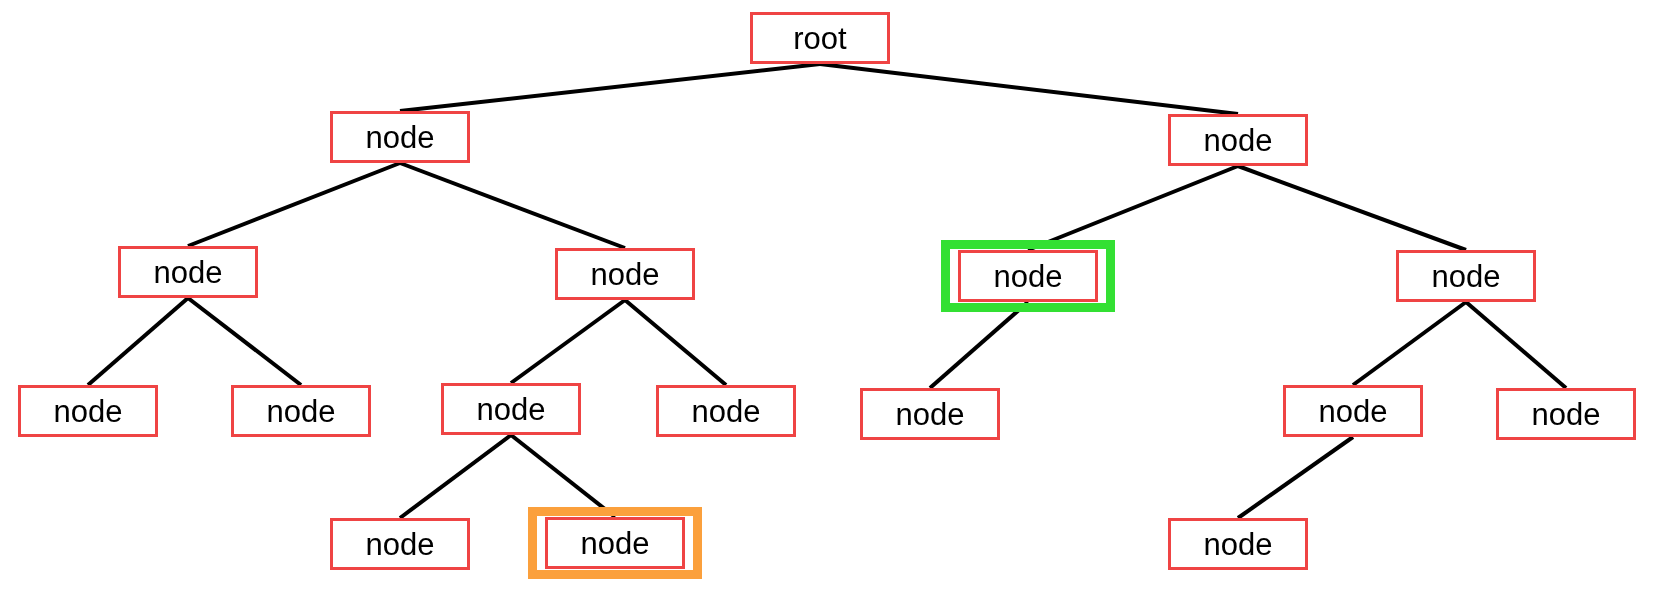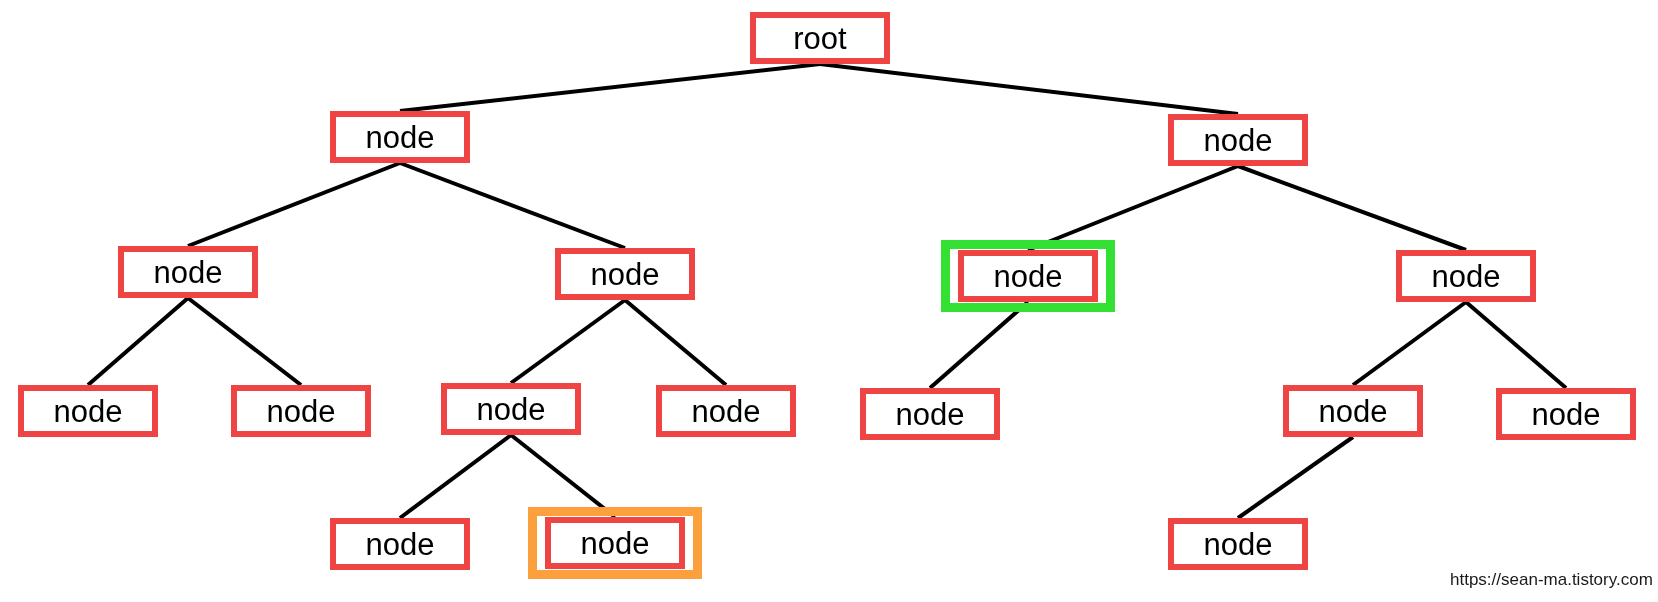--- a/index.html
+++ b/index.html
@@ -20,21 +20,21 @@
     left: 0;
     top: 0;
     width: 1658px;
     height: 602px;
     pointer-events: none;
   }
   .tree-node {
     position: absolute;
     box-sizing: border-box;
     background: #ffffff;
-    border: 6px solid #ef4444;
+    border: 3px solid #ef4444;
     display: flex;
     align-items: center;
     justify-content: center;
     color: #000000;
     font-size: 31px;
     line-height: 1;
     letter-spacing: 0px;
     white-space: nowrap;
     z-index: 3;
   }
@@ -95,14 +95,13 @@
       <div class="tree-node" style="left: 441px; top: 383px; width: 140px; height: 52px;">node</div>
       <div class="tree-node" style="left: 656px; top: 385px; width: 140px; height: 52px;">node</div>
       <div class="tree-node" style="left: 860px; top: 388px; width: 140px; height: 52px;">node</div>
       <div class="tree-node" style="left: 1283px; top: 385px; width: 140px; height: 52px;">node</div>
       <div class="tree-node" style="left: 1496px; top: 388px; width: 140px; height: 52px;">node</div>
       <div class="tree-node" style="left: 330px; top: 518px; width: 140px; height: 52px;">node</div>
       <div class="highlight-frame highlight-orange" style="left: 528px; top: 507px; width: 174px; height: 72px;"></div>
       <div class="tree-node" style="left: 545px; top: 517px; width: 140px; height: 52px;">node</div>
       <div class="tree-node" style="left: 1168px; top: 518px; width: 140px; height: 52px;">node</div>
     </div>
-  <div id="watermark" style="left: 1450px; top: 570px;">https://sean-ma.tistory.com</div>
 </div>
 
 </body></html>

